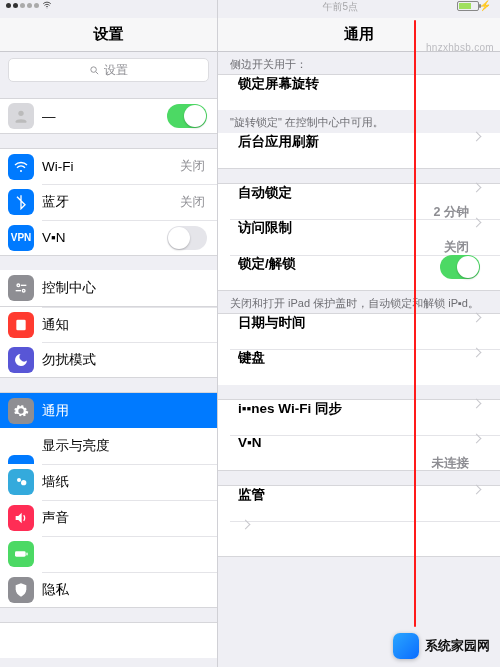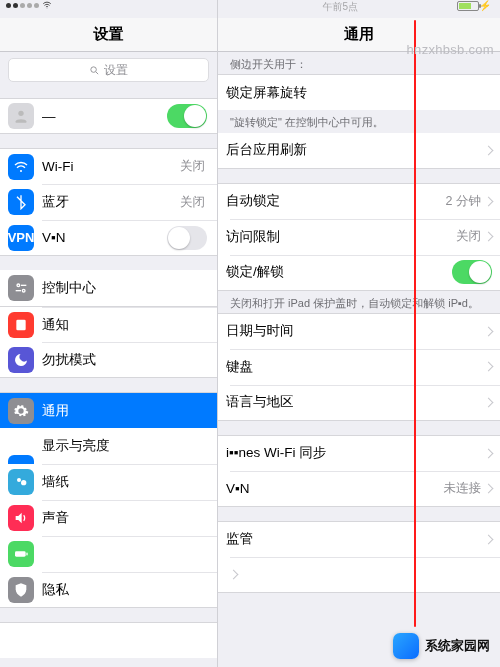--- a/index.html
+++ b/index.html
@@ -37,29 +37,29 @@
   .toggle .knob { position:absolute; width:22px; height:22px; background:#fff; border-radius:50%; top:1px; left:1px; box-shadow:0 1px 2px rgba(0,0,0,.25);}
   .toggle.on .knob { left:17px; }
   .chev { width:7px; height:7px; border-right:1.5px solid #c7c7cc; border-top:1.5px solid #c7c7cc; transform:rotate(45deg); margin-left:4px; flex:0 0 auto;}
   .check { width:14px; height:10px; position:relative; }
   .check::after { content:""; position:absolute; left:2px; top:0px; width:4px; height:8px; border-right:2px solid #007aff; border-bottom:2px solid #007aff; transform:rotate(45deg);}
 
   .right .statusbar { padding:0 8px;}
   .right .statusbar .time { font-size:10px; color:#333; opacity:.4;}
   .scroll-right { flex:1; overflow:hidden; }
   .caption { font-size:11px; color:#6d6d72; padding:5px 12px 3px; line-height:1.3;}
-  .rrow { height:36px; background:#fff; display:flex; align-items:center; padding:0 8px; position:relative; font-size:13.5px; color:#000;}
+  .rrow { height:36px; background:#fff; display:flex; align-items:flex-start; padding:0 20px; position:relative; font-size:13.5px; color:#000;font-weight:bold;}
   .rrow + .rrow::before { content:""; position:absolute; left:12px; right:0; top:0; height:1px; background:#e4e4e8;}
   .rrow .rlbl { flex:1; white-space:nowrap; overflow:hidden; text-overflow:ellipsis;}
-  .rrow .rval { font-size:12.5px; color:#8e8e93;}
+  .rrow .rval { font-size:12.5px; color:#8e8e93;margin-top:20px;}
   .sep-top { border-top:1px solid #d6d6da;}
   .sep-bot { border-bottom:1px solid #d6d6da;}
 
   .redline { position:absolute; width:2px; background:#ff1a1a; top:20px; bottom:40px; left:414px; z-index:50; border-radius:1px;}
-  .watermark { position:absolute; top:42px; right:6px; font-size:13px; color:#bcbcc1; letter-spacing:.3px; z-index:60; pointer-events:none;}
+  .watermark { position:absolute; top:42px; right:6px; font-size:10px; color:#bcbcc1; letter-spacing:.3px; z-index:60; pointer-events:none;}
   .brand { position:absolute; right:10px; bottom:8px; display:flex; align-items:center; gap:6px; z-index:70; font-size:13px; font-weight:600; color:#111; pointer-events:none;}
   .brand .logo { width:26px; height:26px; border-radius:7px; background:linear-gradient(135deg,#2aa6ff,#0a6cff); box-shadow:0 1px 4px rgba(0,0,0,.25);}
 </style>
 </head>
 <body>
 
 <div class="app">
 
   <div class="left">
     <div class="statusbar">
@@ -121,21 +121,21 @@
           <div class="iconbox" style="background: rgb(0, 122, 255);">
             <svg viewBox="0 0 24 24" fill="none" stroke="#fff" stroke-width="2">
               <path d="M12 2v20l6-6-12-12 12 12-6 6"></path>
             </svg>
           </div>
           <div class="lbl">蓝牙</div>
           <div class="val">关闭</div>
         </div>
         <div class="row sep-bot">
           <div class="iconbox" style="background: rgb(0, 122, 255);">
-            <span style="font-size:13px;font-weight:700;">VPN</span>
+            <span style="font-size:10px;font-weight:700;">VPN</span>
           </div>
           <div class="lbl">V▪N</div>
           <div class="toggle">
             <div class="knob"></div>
           </div>
         </div>
         <div class="group-gap"></div>
         <div class="row">
           <div class="iconbox" style="background: rgb(142, 142, 147);">
             <svg viewBox="0 0 24 24" fill="none" stroke="#fff" stroke-width="2">
@@ -263,24 +263,20 @@
         </div>
         <div class="caption">关闭和打开 iPad 保护盖时，自动锁定和解锁 iP▪d。</div>
         <div class="rrow sep-top">
           <div class="rlbl">日期与时间</div>
           <div class="chev"></div>
         </div>
         <div class="rrow">
           <div class="rlbl">键盘</div>
           <div class="chev"></div>
         </div>
-        <div class="rrow sep-bot">
-          <div class="rlbl">语言与地区</div>
-          <div class="chev"></div>
-        </div>
         <div class="group-gap"></div>
         <div class="rrow sep-top">
           <div class="rlbl">i▪▪nes Wi-Fi 同步</div>
           <div class="chev"></div>
         </div>
         <div class="rrow sep-bot">
           <div class="rlbl">V▪N</div>
           <div class="rval">未连接</div>
           <div class="chev"></div>
         </div>

